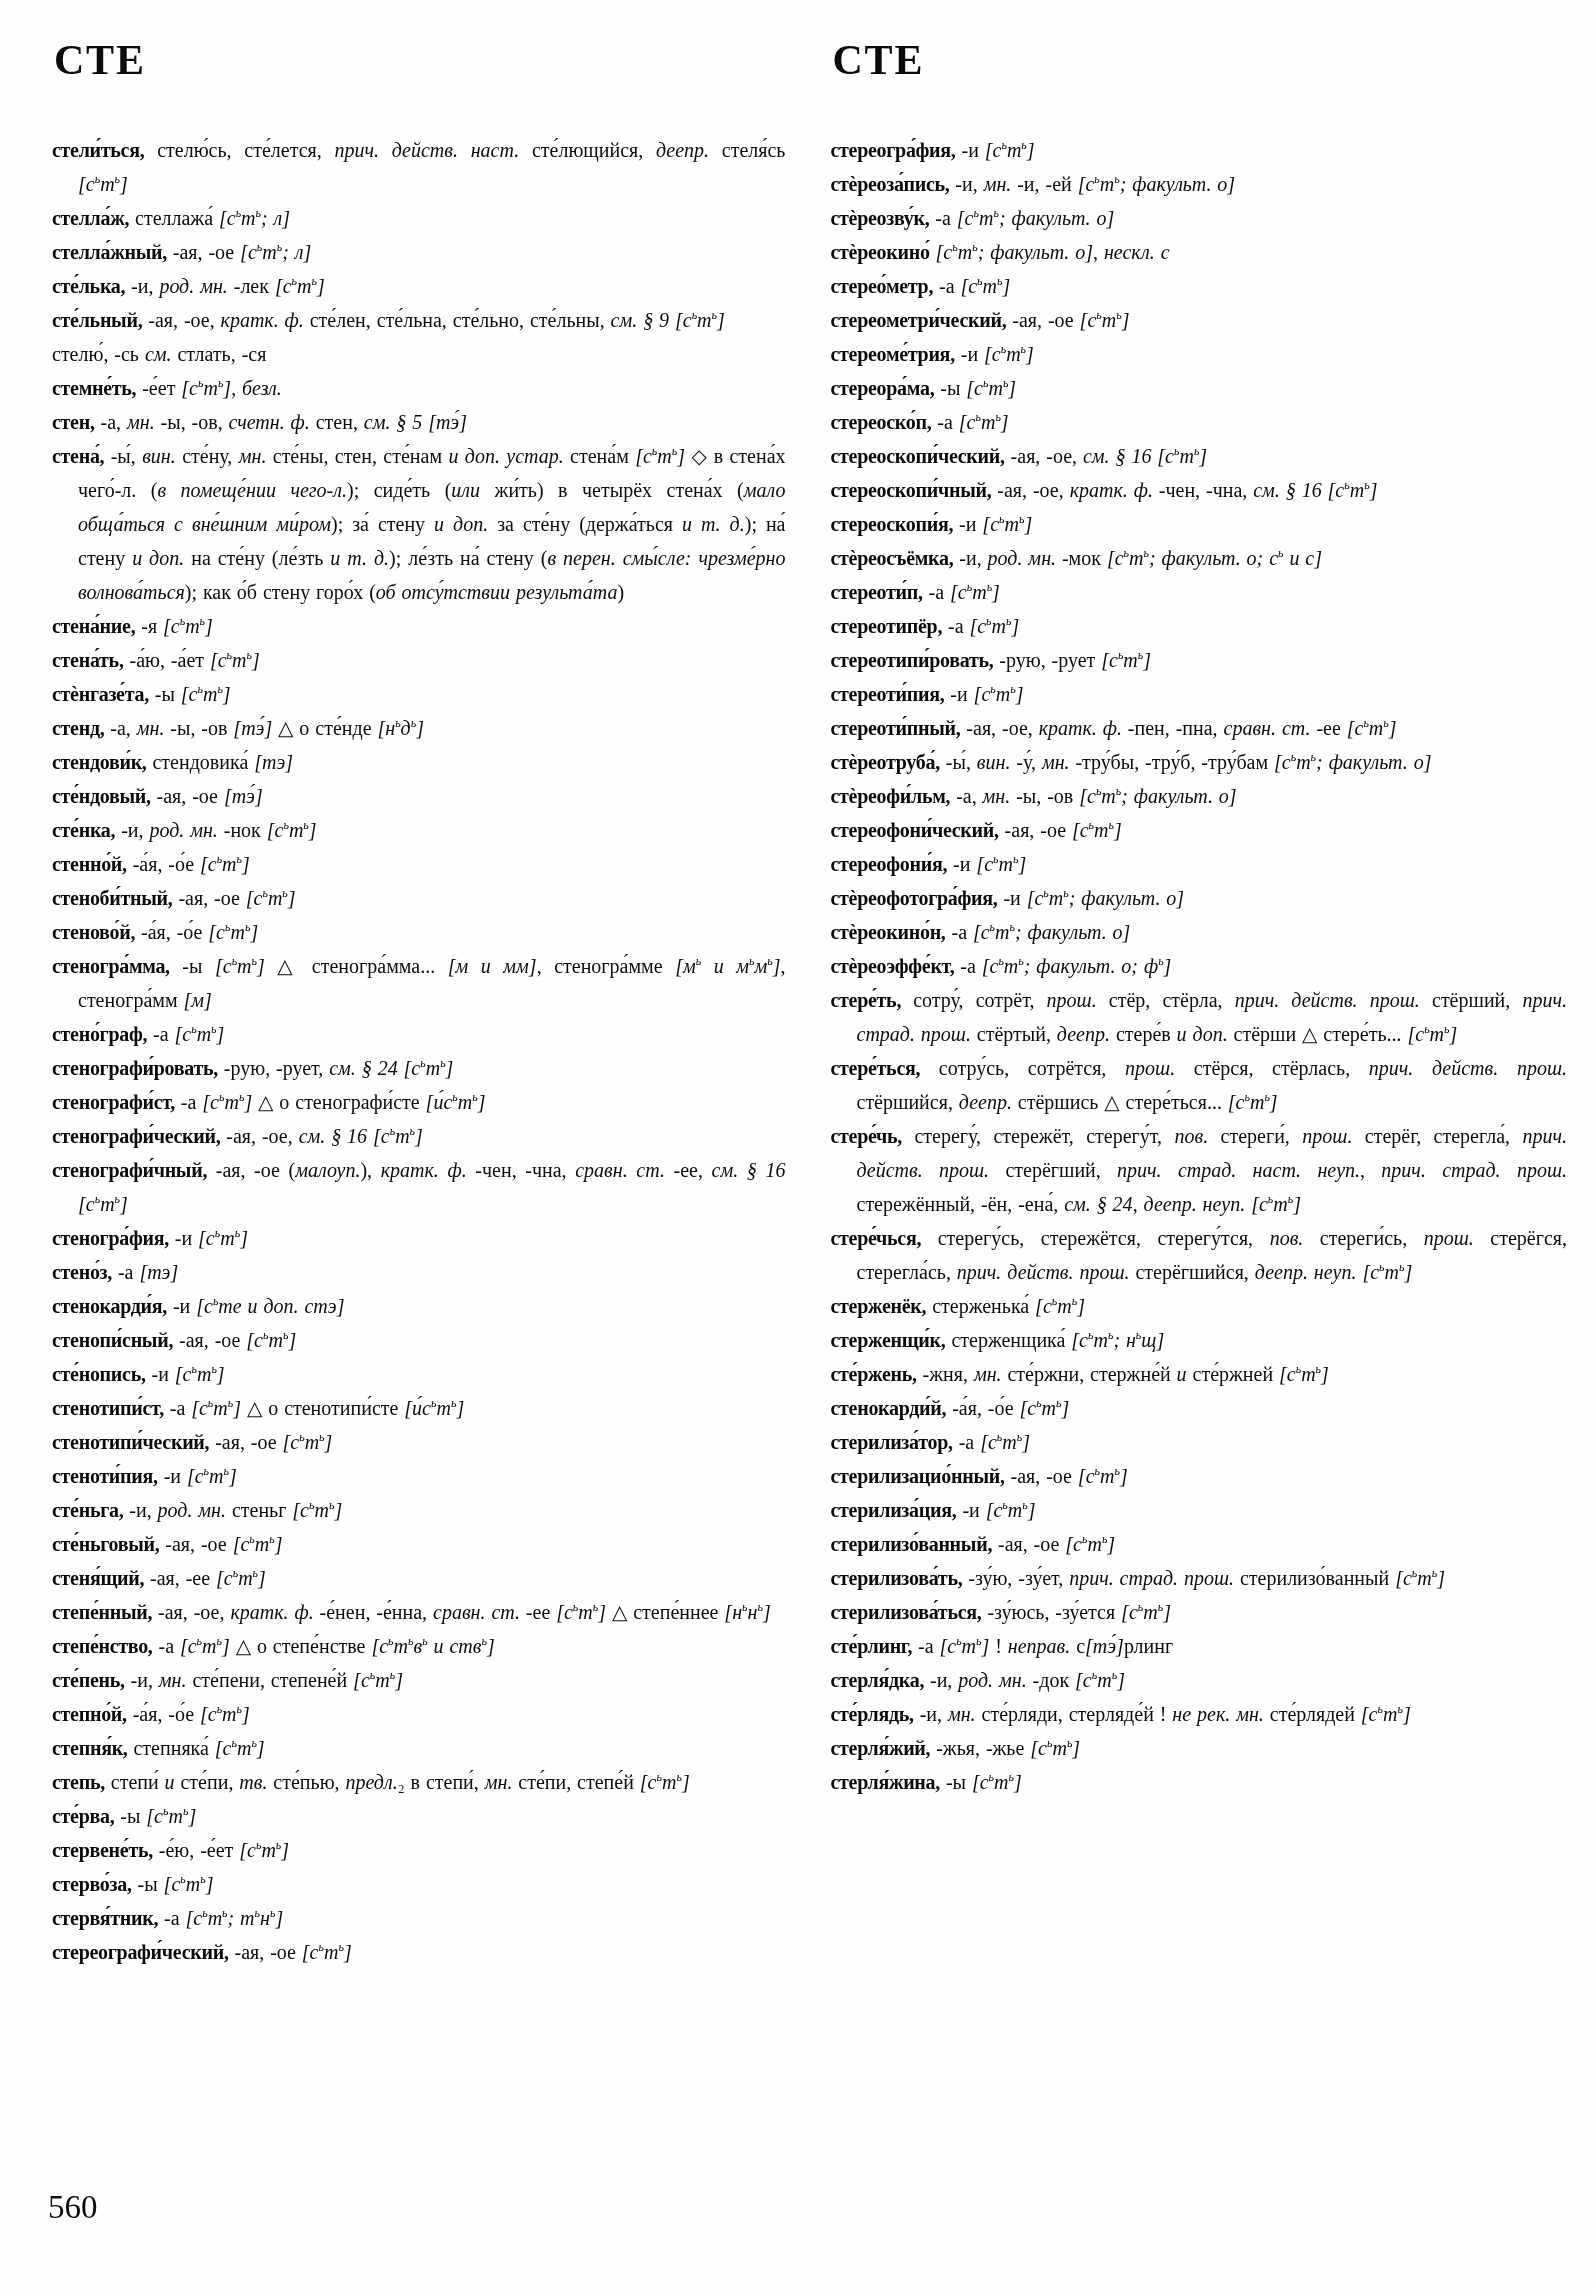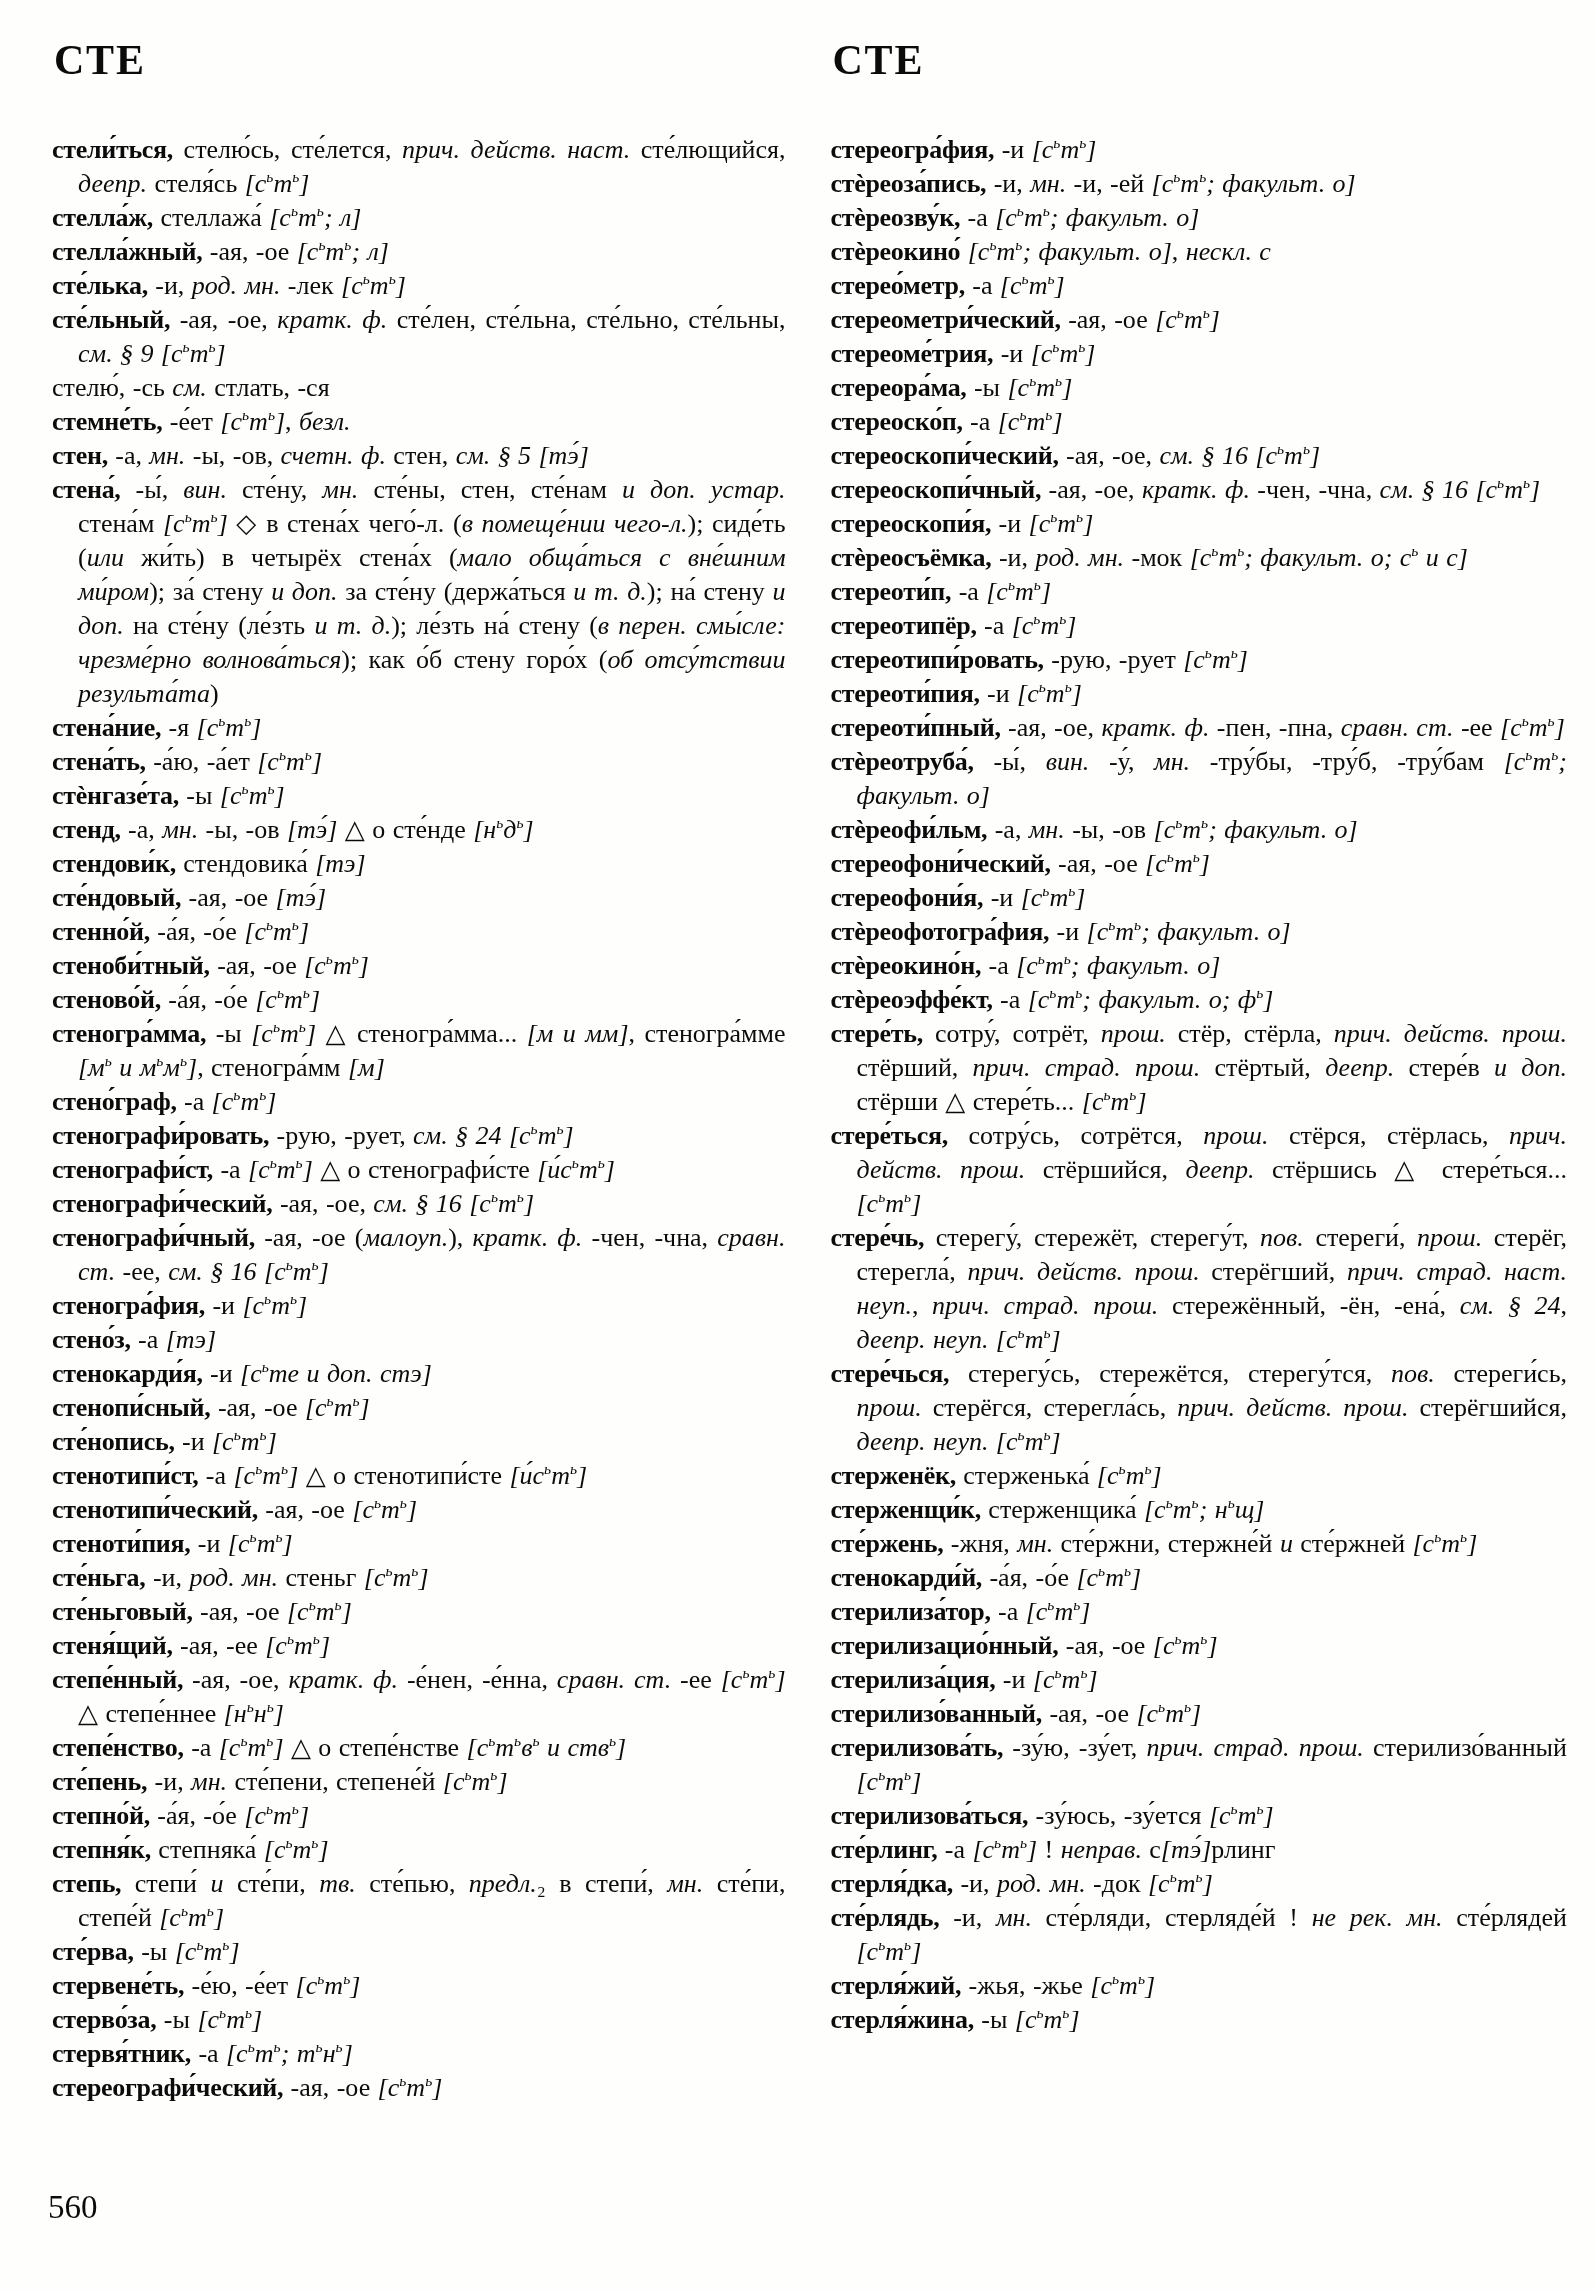--- a/index.html
+++ b/index.html
@@ -17,21 +17,21 @@
     padding:32px 28px 0 52px;
   }
   .column { width:735px; }
   .column.right { width:738px; }
   .col-header {
     font-weight:bold; font-size:42px; line-height:1;
     letter-spacing:1.9px; margin:7.4px 0 0 1.9px;
   }
   .entries {
     margin-top:52px;
-    font-size:26px; line-height:34px;
+    font-size:20px; line-height:34px;
     text-align:justify; text-justify:inter-word;
   }
   .entry {
     padding-left:26px; text-indent:-26px;
     word-spacing:0.9px;
   }
   .entry b { font-weight:bold; letter-spacing:-0.3px; }
   .entry i { font-style:italic; }
   .entry sup { font-size:60%; line-height:0; vertical-align:super; }
   .page-number {
@@ -55,20 +55,21 @@
           <div class="entry">стелю́, -сь <i>см.</i> стлать, -ся</div>
           <div class="entry"><b>стемне́ть,</b> -е́ет <i>[с<sup>ь</sup>т<sup>ь</sup>]</i>, <i>безл.</i></div>
           <div class="entry"><b>стен,</b> -а, <i>мн.</i> -ы, -ов, <i>счетн. ф.</i> стен, <i>см. § 5</i> <i>[тэ́]</i></div>
           <div class="entry"><b>стена́,</b> -ы́, <i>вин.</i> сте́ну, <i>мн.</i> сте́ны, стен, сте́нам <i>и доп. устар.</i> стена́м <i>[с<sup>ь</sup>т<sup>ь</sup>]</i> ◇ в стена́х чего́-л. (<i>в помеще́нии чего-л.</i>); сиде́ть (<i>или</i> жи́ть) в четырёх стена́х (<i>мало обща́ться с вне́шним ми́ром</i>); за́ стену <i>и доп.</i> за сте́ну (держа́ться <i>и т. д.</i>); на́ стену <i>и доп.</i> на сте́ну (ле́зть <i>и т. д.</i>); ле́зть на́ стену (<i>в перен. смы́сле: чрезме́рно волнова́ться</i>); как о́б стену горо́х (<i>об отсу́тствии результа́та</i>)</div>
           <div class="entry"><b>стена́ние,</b> -я <i>[с<sup>ь</sup>т<sup>ь</sup>]</i></div>
           <div class="entry"><b>стена́ть,</b> -а́ю, -а́ет <i>[с<sup>ь</sup>т<sup>ь</sup>]</i></div>
           <div class="entry"><b>стѐнгазе́та,</b> -ы <i>[с<sup>ь</sup>т<sup>ь</sup>]</i></div>
           <div class="entry"><b>стенд,</b> -а, <i>мн.</i> -ы, -ов <i>[тэ́]</i> △ о сте́нде <i>[н<sup>ь</sup>д<sup>ь</sup>]</i></div>
           <div class="entry"><b>стендови́к,</b> стендовика́ <i>[тэ]</i></div>
           <div class="entry"><b>сте́ндовый,</b> -ая, -ое <i>[тэ́]</i></div>
+          <div class="entry"><b>сте́нка,</b> -и, <i>род. мн.</i> -нок <i>[с<sup>ь</sup>т<sup>ь</sup>]</i></div>
           <div class="entry"><b>стенно́й,</b> -а́я, -о́е <i>[с<sup>ь</sup>т<sup>ь</sup>]</i></div>
           <div class="entry"><b>стеноби́тный,</b> -ая, -ое <i>[с<sup>ь</sup>т<sup>ь</sup>]</i></div>
           <div class="entry"><b>стеново́й,</b> -а́я, -о́е <i>[с<sup>ь</sup>т<sup>ь</sup>]</i></div>
           <div class="entry"><b>стеногра́мма,</b> -ы <i>[с<sup>ь</sup>т<sup>ь</sup>]</i> △ стеногра́мма... <i>[м и мм]</i>, стеногра́мме <i>[м<sup>ь</sup> и м<sup>ь</sup>м<sup>ь</sup>]</i>, стеногра́мм <i>[м]</i></div>
           <div class="entry"><b>стено́граф,</b> -а <i>[с<sup>ь</sup>т<sup>ь</sup>]</i></div>
           <div class="entry"><b>стенографи́ровать,</b> -рую, -рует, <i>см. § 24</i> <i>[с<sup>ь</sup>т<sup>ь</sup>]</i></div>
           <div class="entry"><b>стенографи́ст,</b> -а <i>[с<sup>ь</sup>т<sup>ь</sup>]</i> △ о стенографи́сте <i>[и́с<sup>ь</sup>т<sup>ь</sup>]</i></div>
           <div class="entry"><b>стенографи́ческий,</b> -ая, -ое, <i>см. § 16</i> <i>[с<sup>ь</sup>т<sup>ь</sup>]</i></div>
           <div class="entry"><b>стенографи́чный,</b> -ая, -ое (<i>малоуп.</i>), <i>кратк. ф.</i> -чен, -чна, <i>сравн. ст.</i> -ее, <i>см. § 16</i> <i>[с<sup>ь</sup>т<sup>ь</sup>]</i></div>
           <div class="entry"><b>стеногра́фия,</b> -и <i>[с<sup>ь</sup>т<sup>ь</sup>]</i></div>

